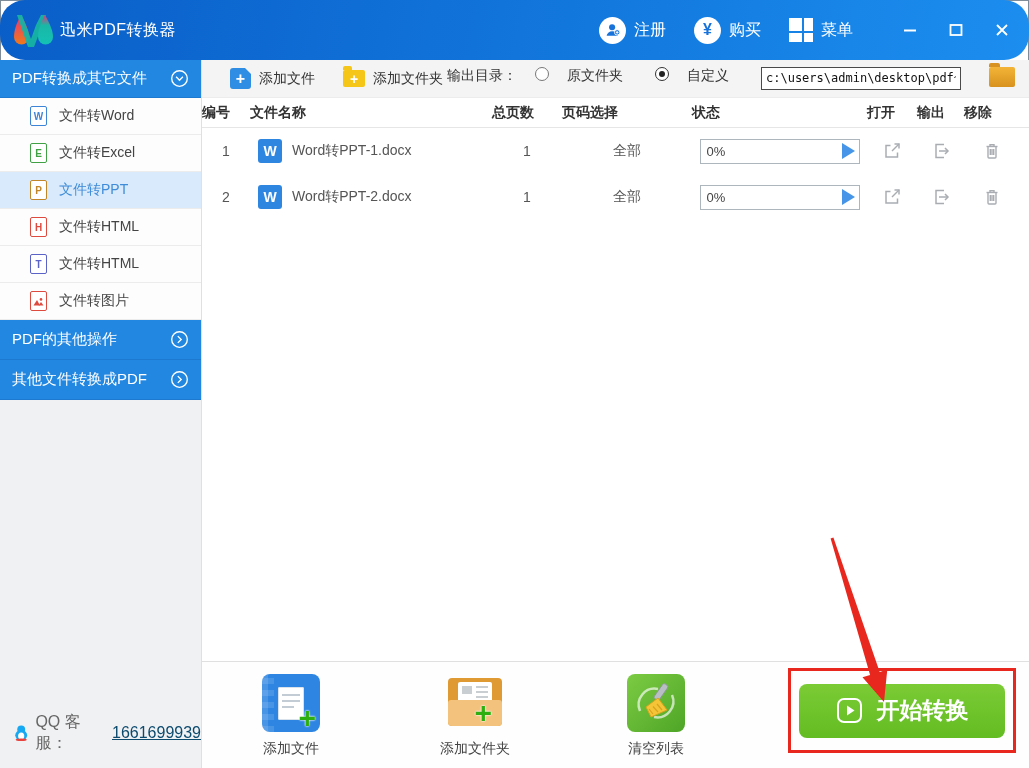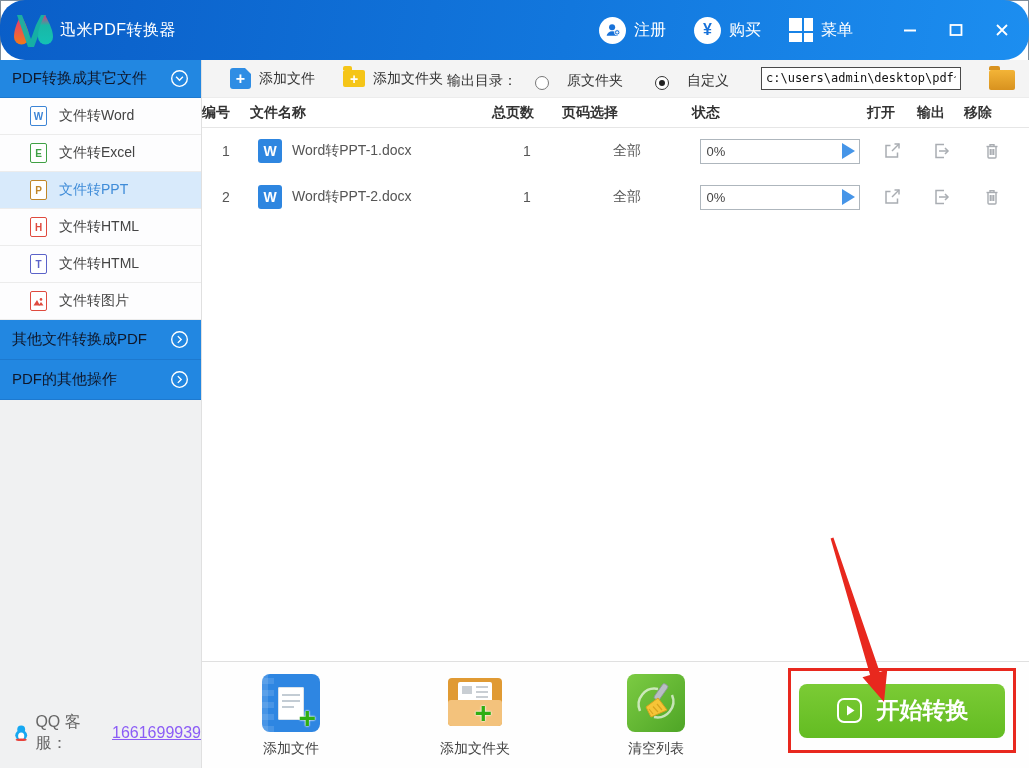--- a/index.html
+++ b/index.html
@@ -17,46 +17,46 @@
   .tb-circle { width:27px; height:27px; border-radius:50%; background:#fff; display:flex; align-items:center; justify-content:center; }
   .yen { color:#1872d9; font-weight:bold; font-size:16px; line-height:1; }
   .menu-grid { width:24px; height:24px; display:grid; grid-template-columns:13px 9px; grid-template-rows:13px 9px; gap:2px; }
   .menu-grid i { background:#fff; display:block; }
   .win-controls { display:flex; align-items:center; gap:24px; margin:0 16px 0 30px; }
   .win-btn { width:22px; height:22px; display:flex; align-items:center; justify-content:center; cursor:pointer; }
 
   
   .body-row { flex:1; display:flex; min-height:0; }
   .sidebar { width:202px; flex:0 0 202px; background:#f0f1f2; border-right:1px solid #e0e0e0; display:flex; flex-direction:column; }
-  .side-group { height:38px; background:#2287e1; color:#0f172a; display:flex; align-items:center;
+  .side-group { height:38px; background:#2287e1; color:#ffffff; display:flex; align-items:center;
                 padding:8px 12px; font-size:15px; cursor:pointer; border-bottom:1px solid #1d79cf; }
   .side-group.tall { height:40px; }
   .side-group .grow { flex:1; }
   .side-item { height:37px; background:#fdfdfe; border-bottom:1px solid #ececec; display:flex; align-items:center;
                padding:0 0 0 30px; font-size:14px; color:#444; cursor:pointer; gap:12px; }
   .side-item.selected { background:#d8eafb; color:#3f8cd8; }
   .ftype-icon { width:17px; height:20px; border:1.4px solid currentColor; border-radius:2px; position:relative;
                 display:flex; align-items:center; justify-content:center; font-size:10px; font-weight:bold; background:#fff; flex:0 0 auto; }
   .side-fill { flex:1; }
   .contact { padding:0 0 14px 14px; font-size:16px; color:#666; }
   .contact-line { display:flex; align-items:center; gap:7px; margin-top:9px; }
-  .contact a, .link { color:#8b5cf6; text-decoration:underline; cursor:pointer; }
+  .contact a, .link { color:#0c4a6e; text-decoration:underline; cursor:pointer; }
 
   .main { flex:1; display:flex; flex-direction:column; min-width:0; background:#fff; }
 
   
   .toolbar { height:38px; flex:0 0 38px; background:#f4f4f4; display:flex; align-items:center; border-bottom:1px solid #ececec; }
   .tool-btn { display:flex; align-items:center; gap:8px; font-size:14px; color:#333; cursor:pointer; margin-left:28px; }
   .icon-addfile { width:21px; height:21px; background:#2f8de4; border-radius:3px; position:relative;
                   display:flex; align-items:center; justify-content:center; color:#fff; font-weight:bold; font-size:16px; line-height:1; }
   .icon-addfile::after { content:""; position:absolute; top:0; right:0; border-style:solid; border-width:0 6px 6px 0; border-color:transparent #f4f4f4 transparent transparent; }
   .icon-addfolder { width:22px; height:17px; background:#f5c518; border-radius:2px; position:relative;
                     display:flex; align-items:center; justify-content:center; color:#fff; font-weight:bold; font-size:14px; line-height:1; }
   .icon-addfolder::before { content:""; position:absolute; top:-4px; left:0; width:9px; height:4px; background:#f5c518; border-radius:2px 2px 0 0; }
-  .out-dir { display:flex; align-items:flex-end; margin-left:auto; font-size:14px; color:#333; gap:18px; }
+  .out-dir { display:flex; align-items:flex-start; margin-left:auto; font-size:14px; color:#333; gap:18px; }
   .radio { width:14px; height:14px; border:1px solid #777; border-radius:50%; display:inline-block; position:relative; background:#fff; cursor:pointer; }
   .radio.checked { border-color:#333; }
   .radio.checked::after { content:""; position:absolute; left:3px; top:3px; width:6px; height:6px; border-radius:50%; background:#222; }
   .radio-label { margin-right:14px; cursor:pointer; }
   .path-input { width:200px; height:23px; border:1px solid #4a4a4a; background:#fff; font-family:"DejaVu Sans Mono","Liberation Mono",monospace;
                 font-size:12px; padding:0 4px; color:#111; }
   .browse-folder { margin:0 14px 0 10px; cursor:pointer; width:26px; height:20px; position:relative;
                    background:linear-gradient(#f3b437,#d8921f); border-radius:2px; }
   .browse-folder::before { content:""; position:absolute; top:-4px; left:0; width:11px; height:4px; background:#d8921f; border-radius:2px 2px 0 0; }
 
@@ -226,29 +226,29 @@
           <svg width="11" height="9" viewBox="0 0 11 9">
               <circle cx="8" cy="2.4" r="1.3" fill="#df4a3e"></circle>
               <path d="M0.5 8.5 L4 3 L7 8.5 Z" fill="#df4a3e"></path>
               <path d="M5.5 8.5 L8 5 L10.5 8.5 Z" fill="#df4a3e"></path>
             </svg>
         </span>
         <span>文件转图片</span>
       </div>
 
       <div class="side-group tall">
-        <span>其他文件转换成PDF</span>
+        <span>PDF的其他操作</span>
         <span class="grow"></span>
         <svg width="19" height="19" viewBox="0 0 18 18">
           <circle cx="9" cy="9" r="7.4" fill="none" stroke="#fff" stroke-width="1.3"></circle>
           <path d="M7.4 5.8 l3.2 3.2 -3.2 3.2" fill="none" stroke="#fff" stroke-width="1.3"></path>
         </svg>
       </div>
       <div class="side-group tall">
-        <span>PDF的其他操作</span>
+        <span>其他文件转换成PDF</span>
         <span class="grow"></span>
         <svg width="19" height="19" viewBox="0 0 18 18">
           <circle cx="9" cy="9" r="7.4" fill="none" stroke="#fff" stroke-width="1.3"></circle>
           <path d="M7.4 5.8 l3.2 3.2 -3.2 3.2" fill="none" stroke="#fff" stroke-width="1.3"></path>
         </svg>
       </div>
 
       <div class="side-fill"></div>
 
       <div class="contact">

